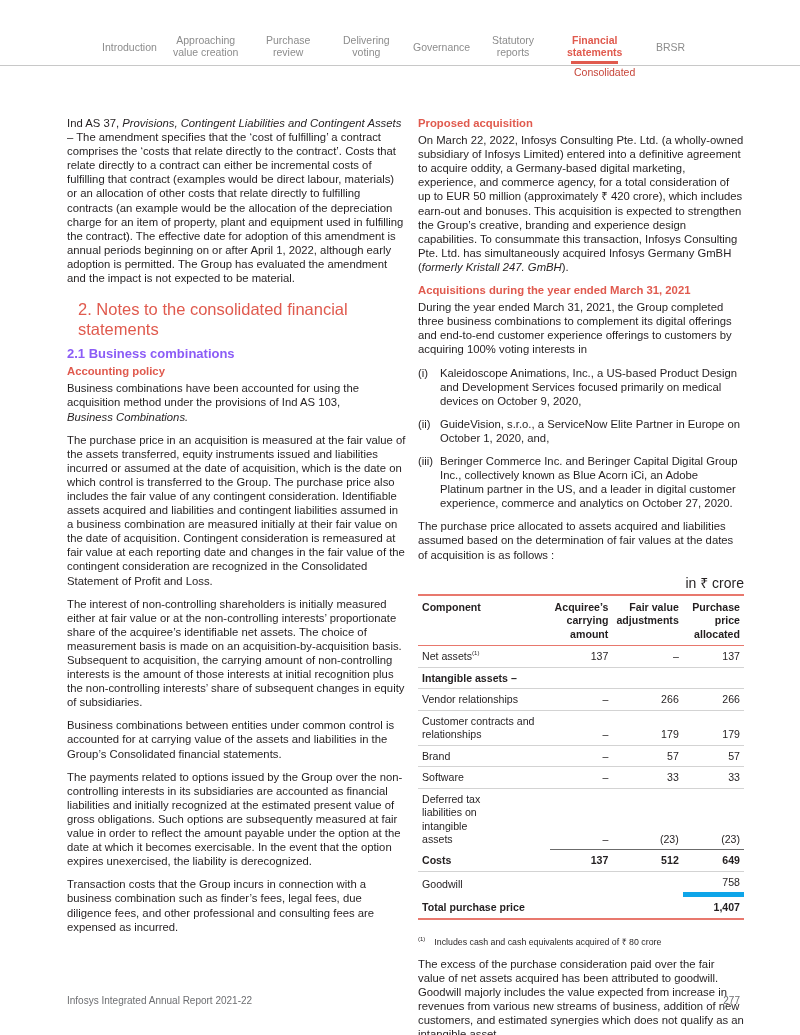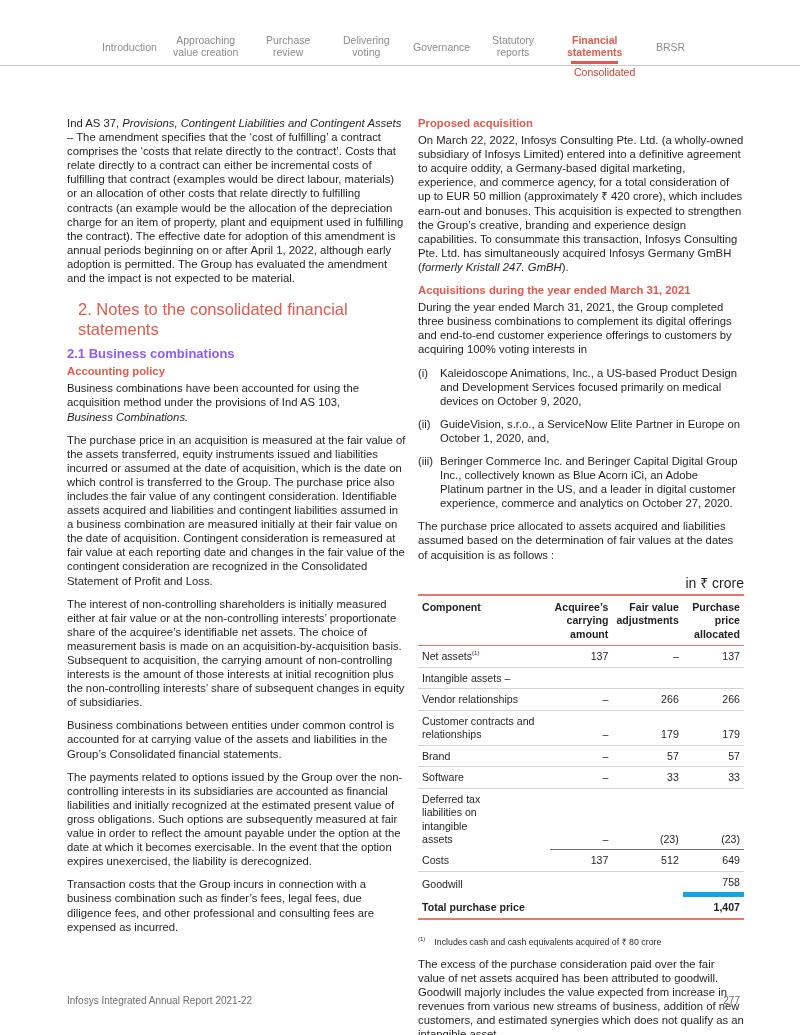--- a/index.html
+++ b/index.html
@@ -30,21 +30,21 @@
   .list-item .num { position: absolute; left: 0; top: 0; }
 
   .unit { text-align: right; font-size: 14px; margin: 14px 0 4px; }
 
   table.alloc { width: 100%; border-collapse: collapse; font-size: 10.6px; line-height: 13.5px; }
   table.alloc thead tr { border-top: 2px solid #e8786d; border-bottom: 1px solid #e8786d; }
   table.alloc th { font-weight: bold; vertical-align: top; padding: 5px 4px 4px 4px; text-align: right; }
   table.alloc th:first-child { text-align: left; padding-left: 4px; }
   table.alloc td { padding: 4px 4px 3px 4px; text-align: right; vertical-align: bottom; border-bottom: 1px solid #d3d3d3; }
   table.alloc td:first-child { text-align: left; padding-left: 4px; }
-  table.alloc tr.bold td { font-weight: normal; }
+  table.alloc tr.bold td { font-weight: bold; }
   table.alloc tr.pre-total td { border-bottom: none; }
   table.alloc tr.pre-total td.line-dark { border-bottom: 1px solid #6b6b6b; }
   table.alloc tr.pre-total2 td { border-bottom: none; }
   table.alloc tr.pre-total2 td.line-dark { border-bottom: 5px solid #0ea5e9; }
   table.alloc tr.final td { border-bottom: 2px solid #e8786d; font-weight: bold; }
   table.alloc col.c0 { width: 42%; }
   table.alloc col.c1 { width: 19%; }
   table.alloc col.c2 { width: 20%; }
   table.alloc col.c3 { width: 19%; }
   sup { font-size: 6px; vertical-align: super; line-height: 0; }

